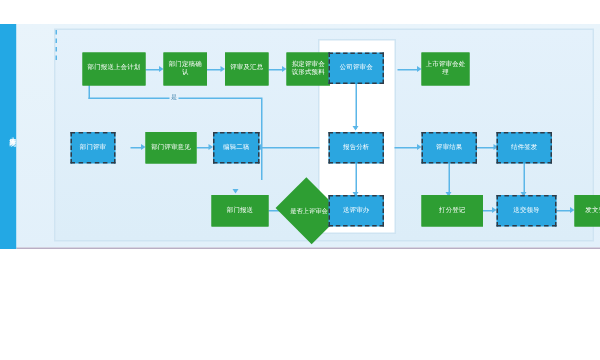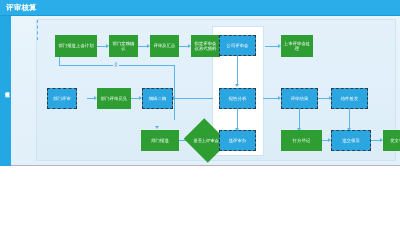--- a/index.html
+++ b/index.html
@@ -99,23 +99,20 @@
   .edgelbl{
     position:absolute;font-size:4px;color:#3a7fa8;
     background:#e4f1fb;padding:0 1px;line-height:5px;white-space:nowrap;
   }
 </style>
 </head>
 <body>
 
 <div class="app">
 
-  <div class="titlebar">
-    <div class="ttl">评审核算</div>
-  </div>
 
   <div class="rail">
     <div class="vtxt">业务管理系统</div>
   </div>
 
   <div class="canvas">
     <div class="board">
 
       <div class="subpanel" style="left:175px;top:6px;width:50px;height:128px;"></div>
 

